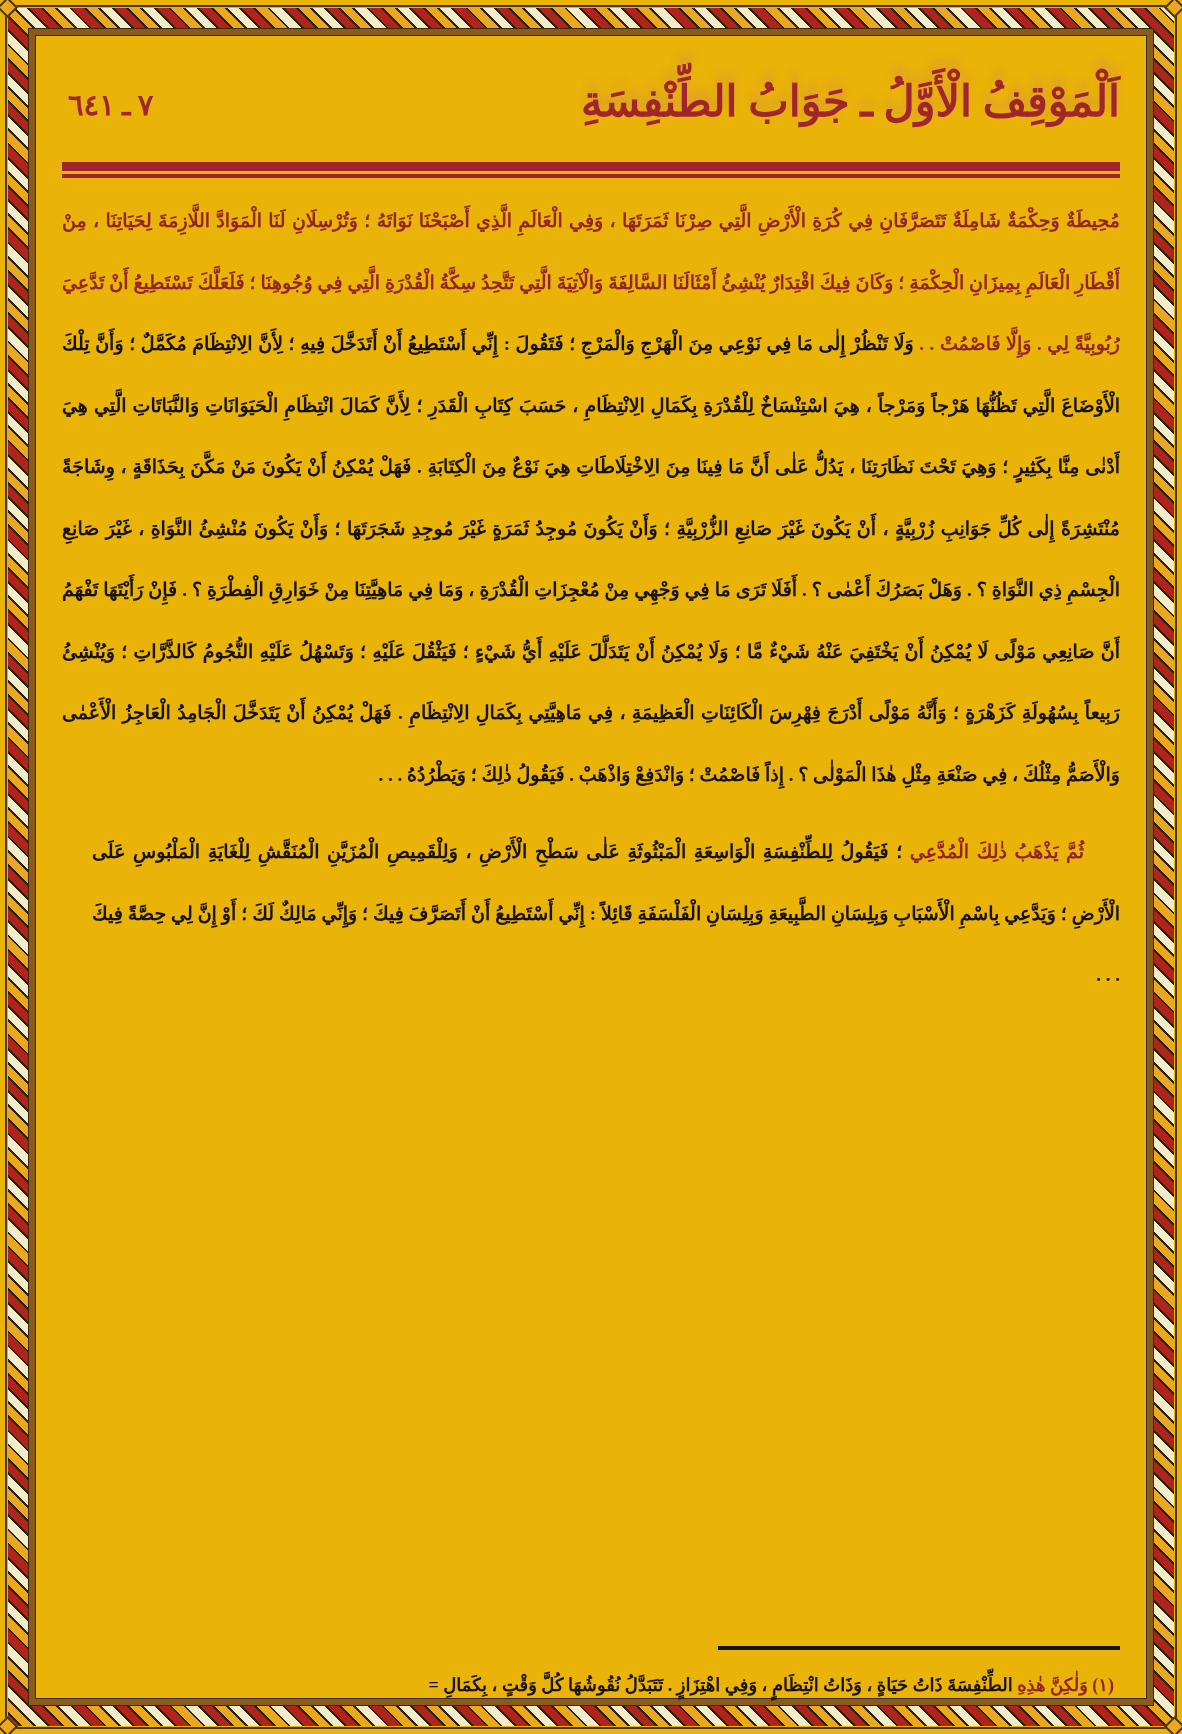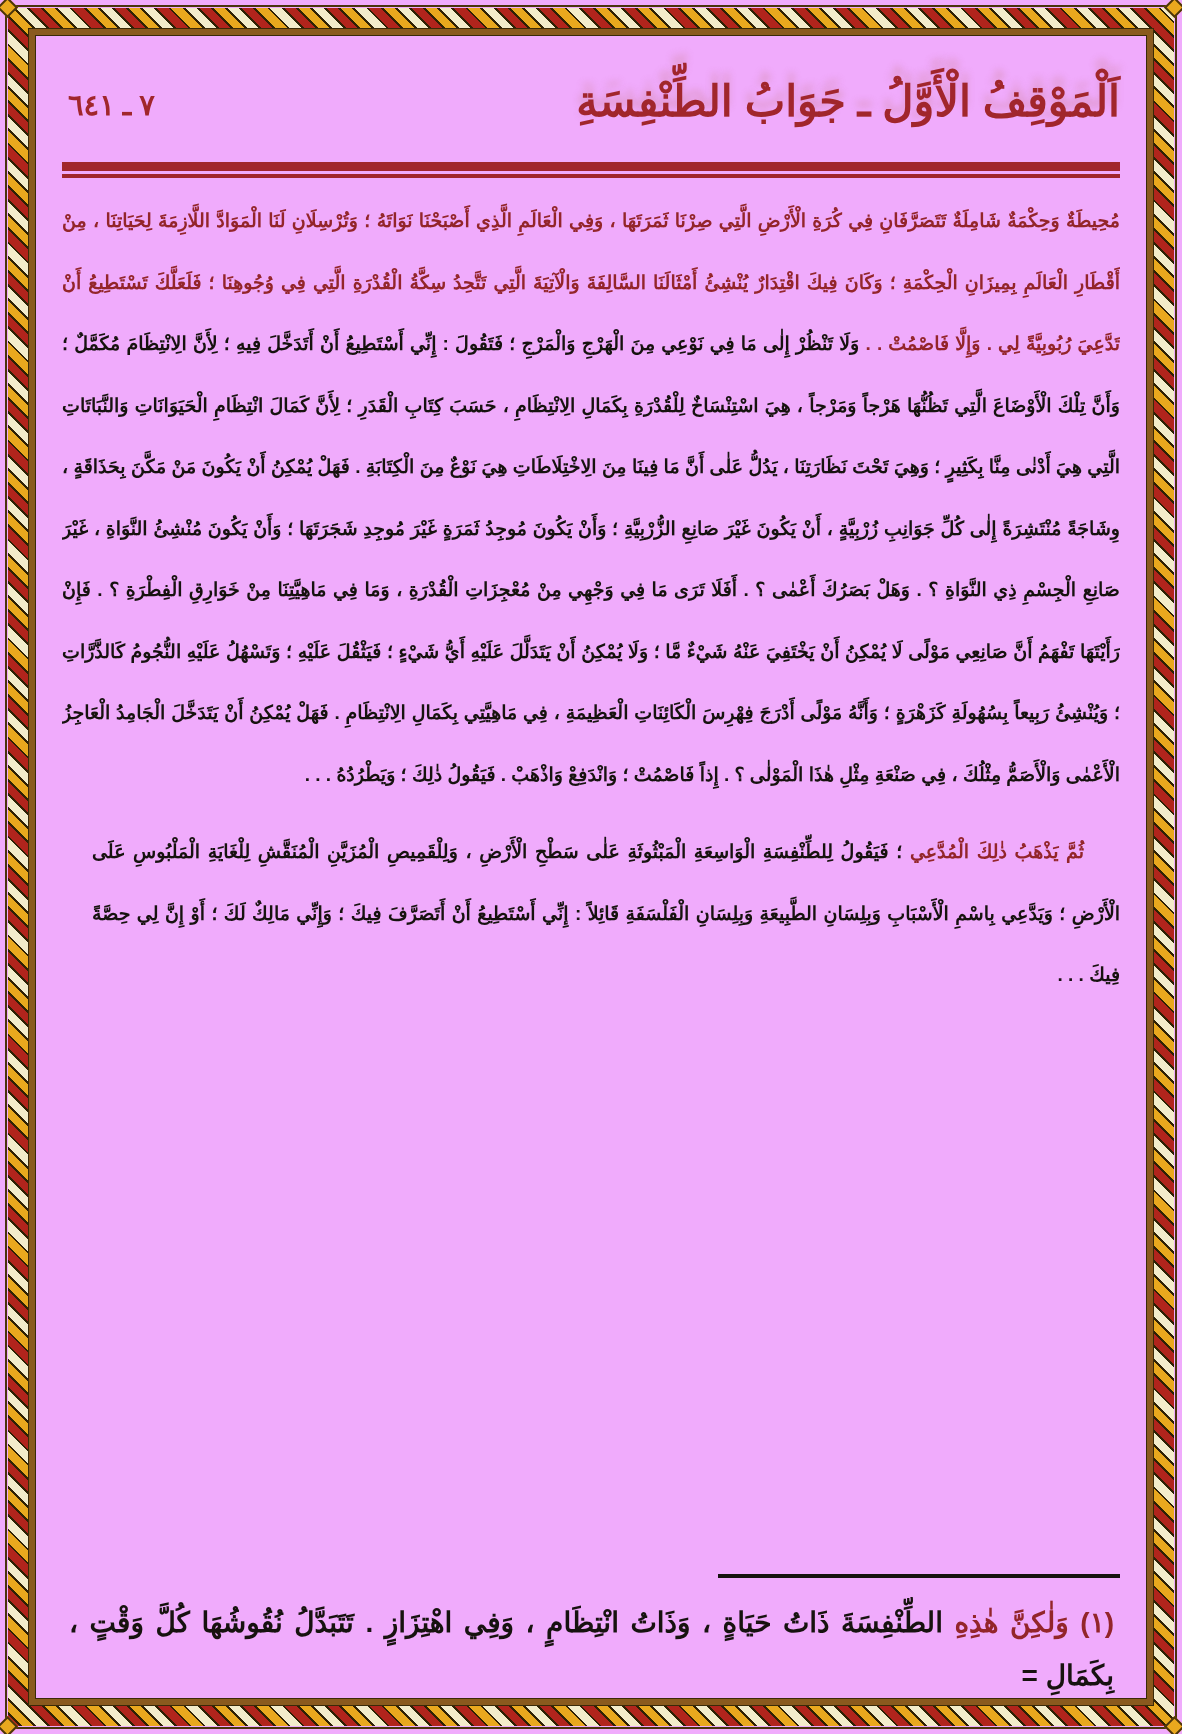--- a/index.html
+++ b/index.html
@@ -1,21 +1,21 @@
 <!DOCTYPE html>
 <html lang="ar" dir="rtl" style="--accent: #a1262c; --accent-text: #93252a; --ink: #17120f; --border-red: #b1241c; --border-gold: #e9a81e; --border-cream: #f3ecca; --border-brown: #8a5a1e;"><head>
 <meta charset="utf-8">
 <style>
   html, body { margin:0; padding:0; }
   body { width:1182px; height:1734px; background:#fbfbf9; }
 
   .page {
     position:relative; width:1182px; height:1734px;
-    background:#f0abfc; overflow:hidden;
-    font-family:Liberation Sans, sans-serif;
+    background:#eab308; overflow:hidden;
+    font-family:Liberation Serif, serif;
     direction:rtl;
   }
 
   
   .frame-outer {
     position:absolute; inset:5px; border:2px solid #4a340c; pointer-events:none;
   }
   .frame-chain {
     position:absolute; inset:8px; border:21px solid transparent; pointer-events:none;
     border-image: repeating-linear-gradient(45deg,
@@ -68,21 +68,21 @@
 
   .footnote { position:absolute; left:0; right:0; bottom:8px; }
   .fn-sep {
     width:402px; height:4px; background:#17120f;
     margin-right:0; margin-left:auto; 
     margin-right:0;
   }
   
   .fn-sep { margin:0; }
   .fn-text {
-    margin:18px 6px 0 7px; font-size:28px; font-weight:bold;
+    margin:18px 6px 0 7px; font-size:18px; font-weight:bold;
     line-height:1.9; text-align:justify; color:var(--ink, #17120f);
   }
 </style>
 </head>
 <body>
 
 <div class="page">
 
   <div class="frame-outer"></div>
   <div class="frame-chain"></div>

